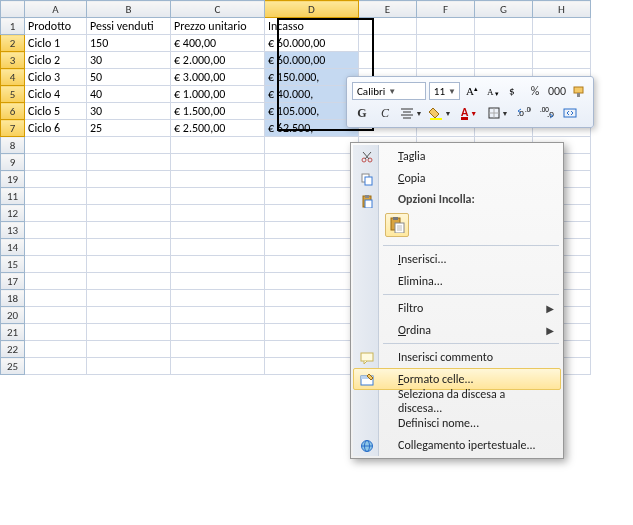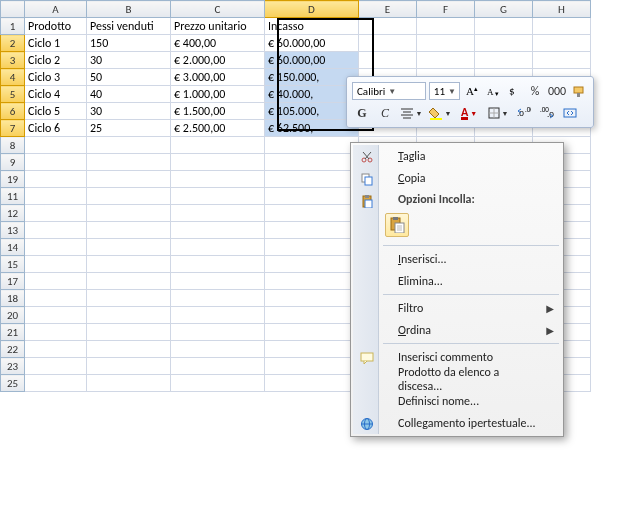--- a/index.html
+++ b/index.html
@@ -423,31 +423,20 @@
         <td></td>
         <td></td>
         <td></td>
         <td></td>
         <td></td>
         <td></td>
         <td></td>
         <td></td>
       </tr>
       <tr>
-        <td class="rowhdr">23</td>
-        <td></td>
-        <td></td>
-        <td></td>
-        <td></td>
-        <td></td>
-        <td></td>
-        <td></td>
-        <td></td>
-      </tr>
-      <tr>
         <td class="rowhdr">25</td>
         <td></td>
         <td></td>
         <td></td>
         <td></td>
         <td></td>
         <td></td>
         <td></td>
         <td></td>
       </tr>
@@ -625,23 +614,33 @@
   <div class="ctx-item">
     <span class="ctx-icon">
       <svg width="14" height="14">
           <rect x="1" y="2" width="12" height="8" fill="#fffbe0" stroke="#c9b458"></rect>
           <path d="M4 10 L4 13 L7 10" fill="#fffbe0" stroke="#c9b458"></path>
         </svg>
     </span>
     <span>Inserisci commento</span>
   </div>
 
-
-  <div class="ctx-item">
-    <span>Prodotto da elenco a discesa...</span>
+  <div class="ctx-item highlight">
+    <span class="ctx-icon">
+      <svg width="14" height="14">
+          <rect x="1" y="3" width="12" height="9" fill="#fff" stroke="#3a7bd5"></rect>
+          <rect x="1" y="3" width="12" height="3" fill="#bcd3ef"></rect>
+          <path d="M9 1 L13 5 L11 7 L7 3 Z" fill="#f4c968" stroke="#9a6b12"></path>
+        </svg>
+    </span>
+    <span class="underline-first">Formato celle...</span>
+  </div>
+
+  <div class="ctx-item">
+    <span>Seleziona da discesa a discesa...</span>
   </div>
 
   <div class="ctx-item">
     <span>Definisci nome...</span>
   </div>
 
   <div class="ctx-item">
     <span class="ctx-icon">
       <svg width="14" height="14">
           <circle cx="7" cy="7" r="5.5" fill="#8fc7e8" stroke="#2a6fc9"></circle>

